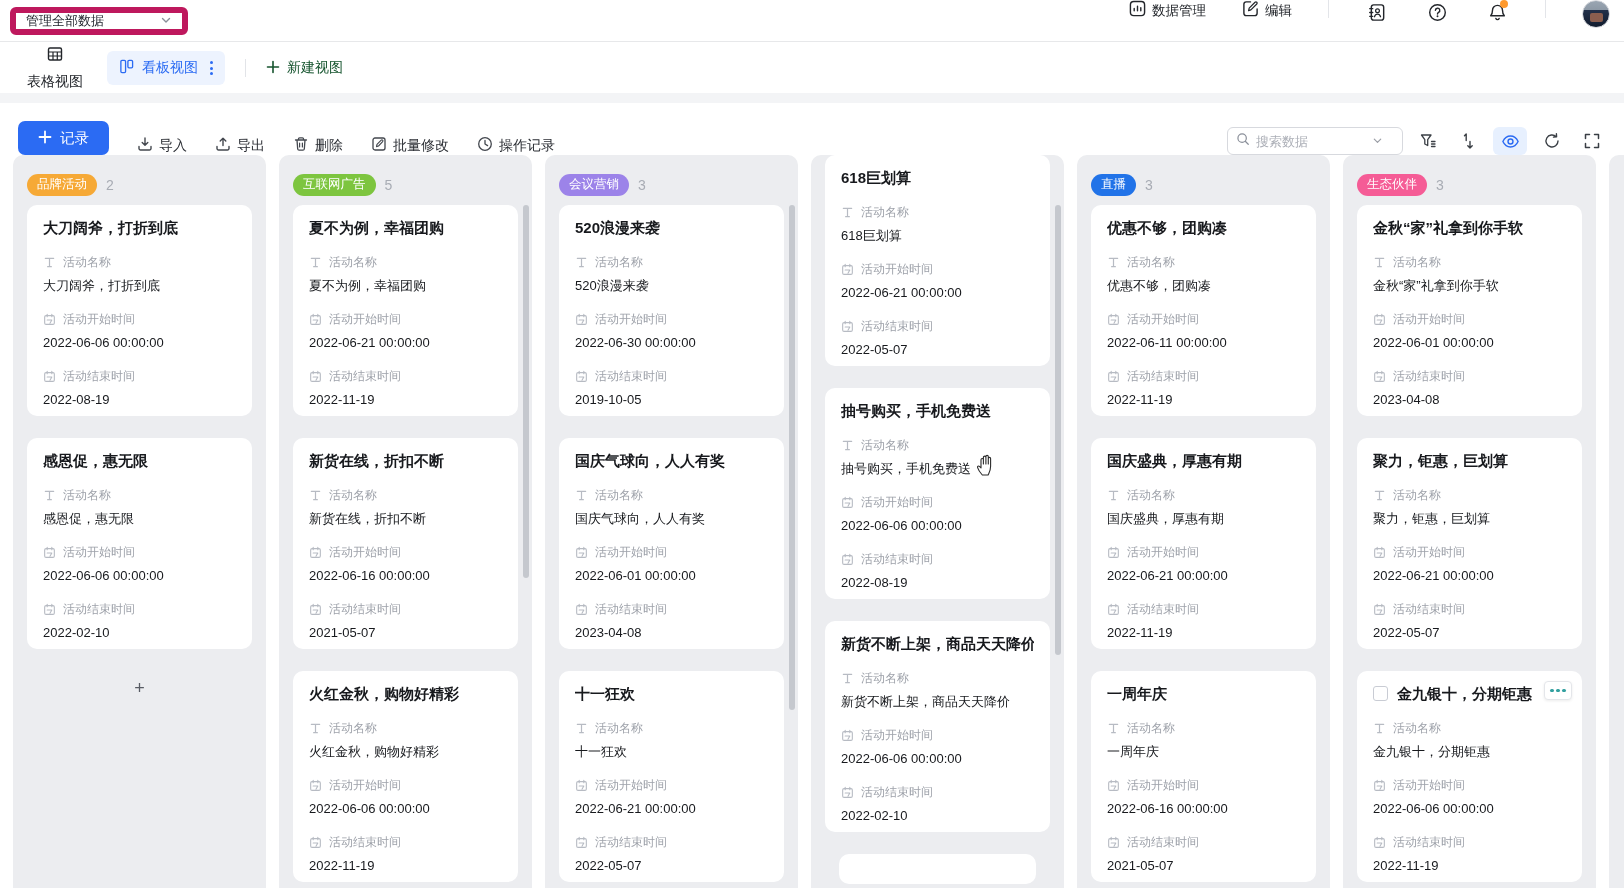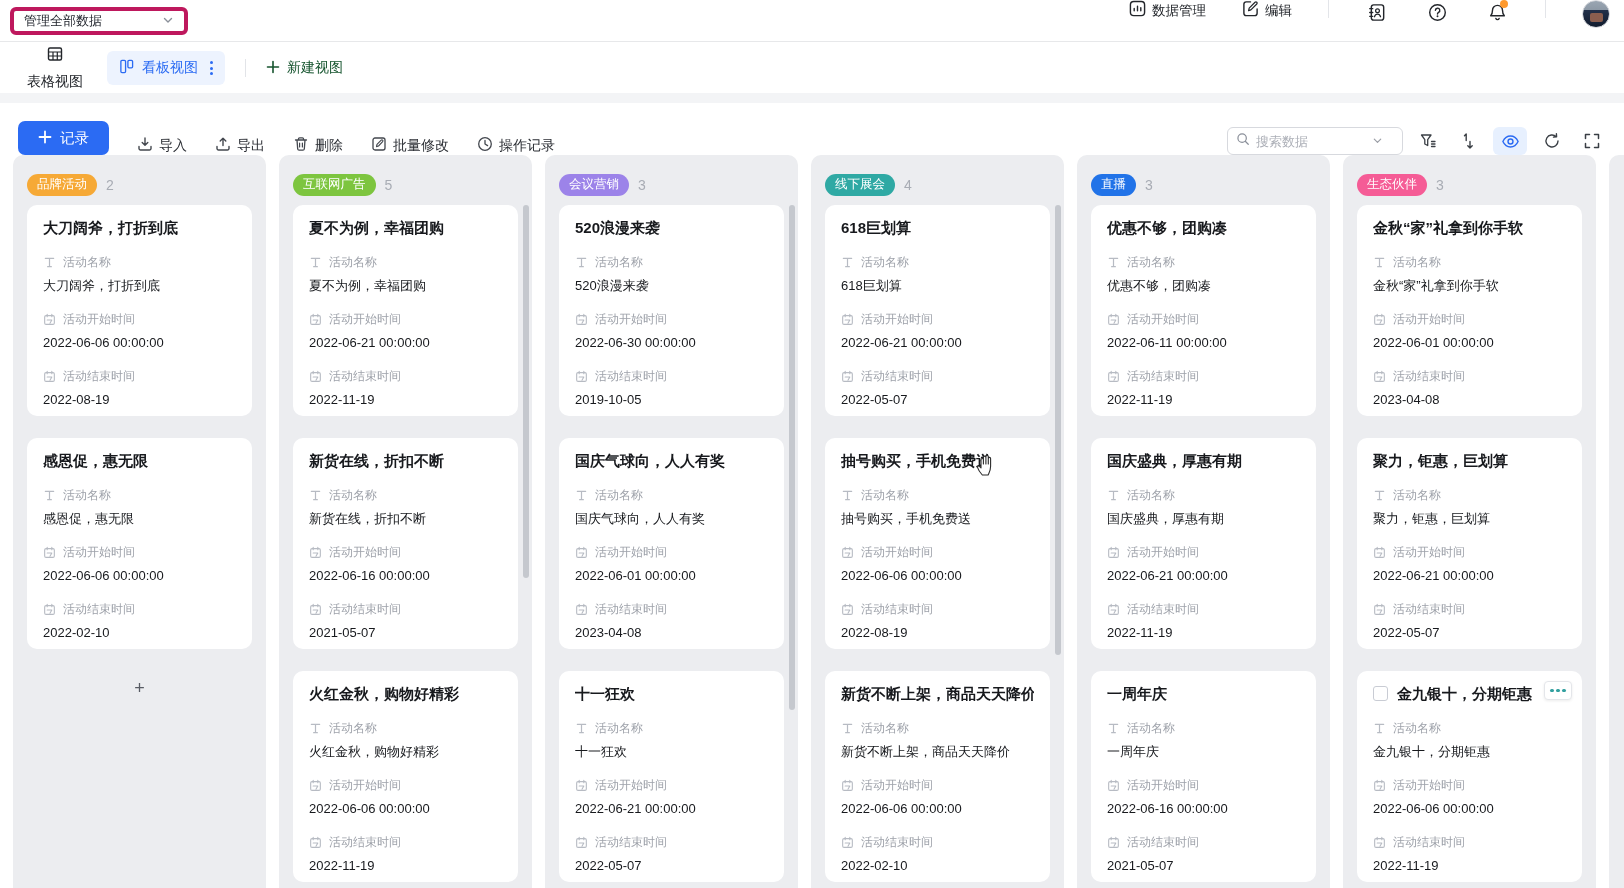--- a/index.html
+++ b/index.html
@@ -1,20 +1,20 @@
 <!DOCTYPE html>
 <html><head>
 <meta charset="utf-8">
 <style>
   * { margin:0; padding:0; box-sizing:border-box; }
   html,body { width:1624px; height:888px; overflow:hidden; background:#fff;
     font-family:"Liberation Sans","DejaVu Sans",sans-serif; color:#1D2129; }
   .topbar { position:absolute; left:0; top:0; width:1624px; height:42px;
     border-bottom:1px solid #E7E8EA; display:flex; align-items:center; background:#fff; z-index:5;}
-  .scope { position:absolute; left:10px; top:7px; width:178px; height:28px; border:4px solid #be185d;
+  .scope { position:absolute; left:10px; top:7px; width:178px; height:28px; border:6px solid #be185d;
     border-radius:6px; display:flex; align-items:center; padding:0 10px; font-size:13px; cursor:pointer; background:#fff;}
   .scope .chev { margin-left:auto; color:#8A8F99; }
   .top-right { position:absolute; right:14px; top:0; height:42px; display:flex; align-items:flex-start; gap:36px;font-family:Liberation Mono, monospace; }
   .tr-item { display:flex; align-items:center; gap:6px; font-size:13.5px; color:#23262B; cursor:pointer; }
   .vdiv { width:1px; height:18px; background:#E3E5E9; }
   .icon-btn { position:relative; display:flex; align-items:center; justify-content:center; width:24px; height:24px; cursor:pointer; color:#23262B;}
   .bell-dot { position:absolute; right:1px; top:0; width:8px; height:8px; border-radius:50%; background:#FF9A2E; }
   .avatar { width:28px; height:28px; border-radius:50%; overflow:hidden; border:1px solid #d7d9de; cursor:pointer;
     background:linear-gradient(180deg,#9AA6B2 0%,#8D99A6 34%,#22304A 35%,#121c2e 100%); position:relative;}
   .avatar::after{ content:""; position:absolute; left:7px; top:12px; width:13px; height:9px; border-radius:2px; background:#8a5d4e; }
@@ -514,24 +514,20 @@
           <span>活动结束时间</span>
           </div>
         <div class="fval">2022-05-07</div>
       </div>
       <div class="sliver"></div>
     </div>
     <div class="vscroll" style="height:505px;"></div>
   </div>
 
   <div class="col">
-    <div class="col-head">
-      <span class="badge" style="background: rgb(47, 169, 164);">线下展会</span>
-      <span class="count">4</span>
-    </div>
     <div class="cards">
       <div class="card">
         <div class="title">
             <span>618巨划算</span>
           </div>
         <div class="frow">
           <svg width="13" height="13" viewBox="0 0 14 14" fill="none">
               <path d="M2.5 2.5 H11.5 M7 2.5 V11.5 M5 11.5 H9" stroke="currentColor" stroke-width="1.3" stroke-linecap="round"></path>
             </svg>
           <span>活动名称</span>

